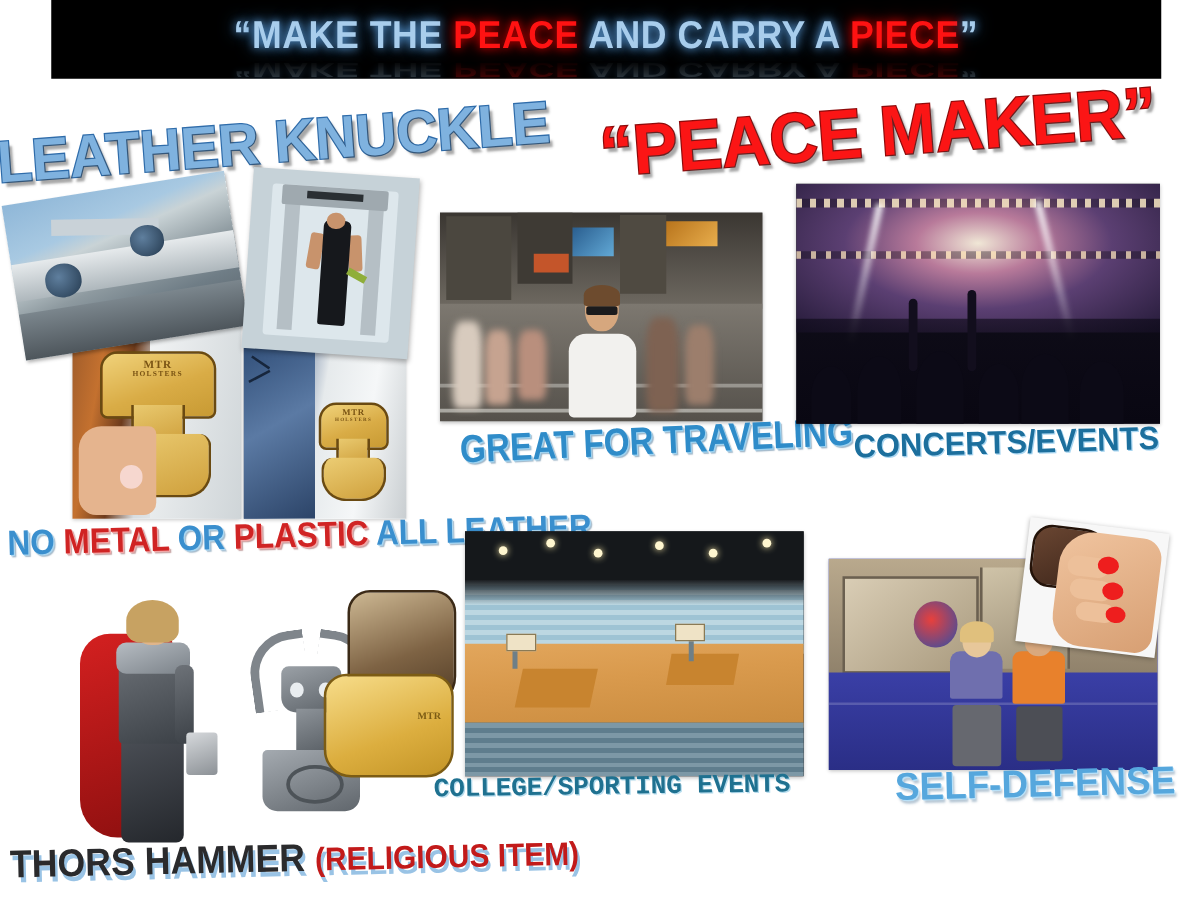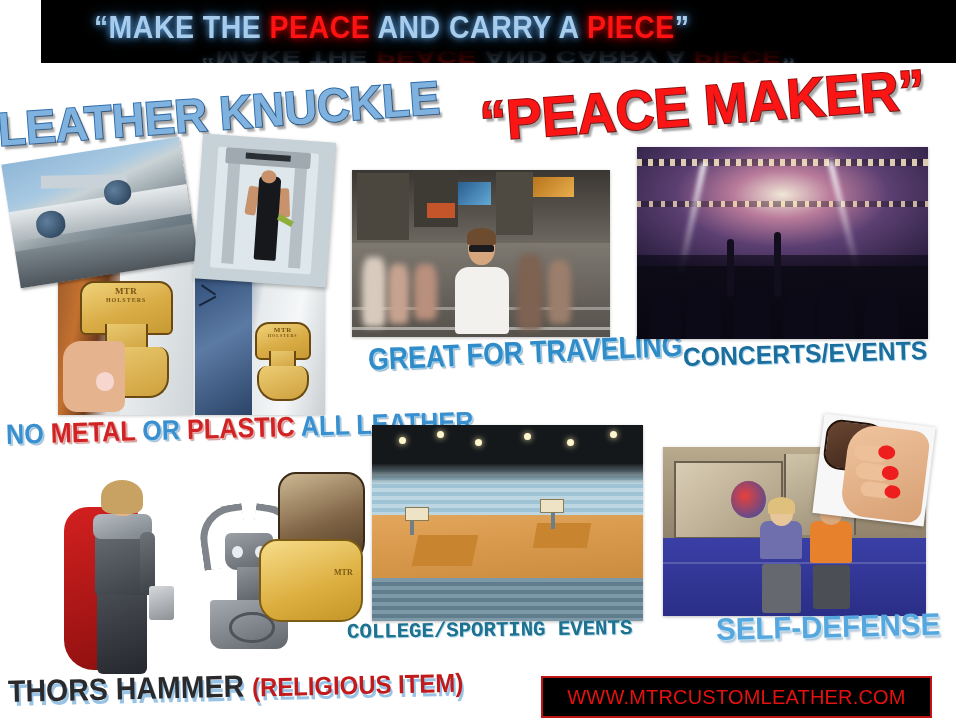--- a/index.html
+++ b/index.html
@@ -9,23 +9,22 @@
     font-family:"Liberation Sans", sans-serif;
     overflow:hidden;
     position:relative;
   }
   .slide{position:relative;width:960px;height:720px;overflow:hidden;background:#fff;}
 
   
   .banner{
     position:absolute;left:41px;top:0;width:888px;height:63px;
     background:#000;
-    display:flex;align-items:center;
+    display:flex;align-items:center;justify-content:center;
     overflow:hidden;
-    padding-left:27px;
   }
   .banner-text{
     font-family:"Liberation Sans", sans-serif;
     font-weight:700;
     font-size:31px;
     letter-spacing:.5px;
     white-space:nowrap;
     transform:scaleX(.92);
     line-height:1;
     padding-bottom:9px;
@@ -555,17 +554,14 @@
     <div class="nail" style="left:52%;top:24%;width:15%;height:14%;"></div>
     <div class="nail" style="left:57%;top:44%;width:15%;height:14%;"></div>
     <div class="nail" style="left:62%;top:63%;width:14%;height:13%;"></div>
   </div>
   <div class="cap cap-self">SELF-DEFENSE</div>
 
   <div class="cap-thors">
     <span class="k">THORS HAMMER </span><span class="r">(RELIGIOUS ITEM)</span>
   </div>
 
-  <div class="web">
-    <span class="web-text">WWW.MTRCUSTOMLEATHER.COM</span>
-  </div>
 
 </div>
 
 </body></html>

